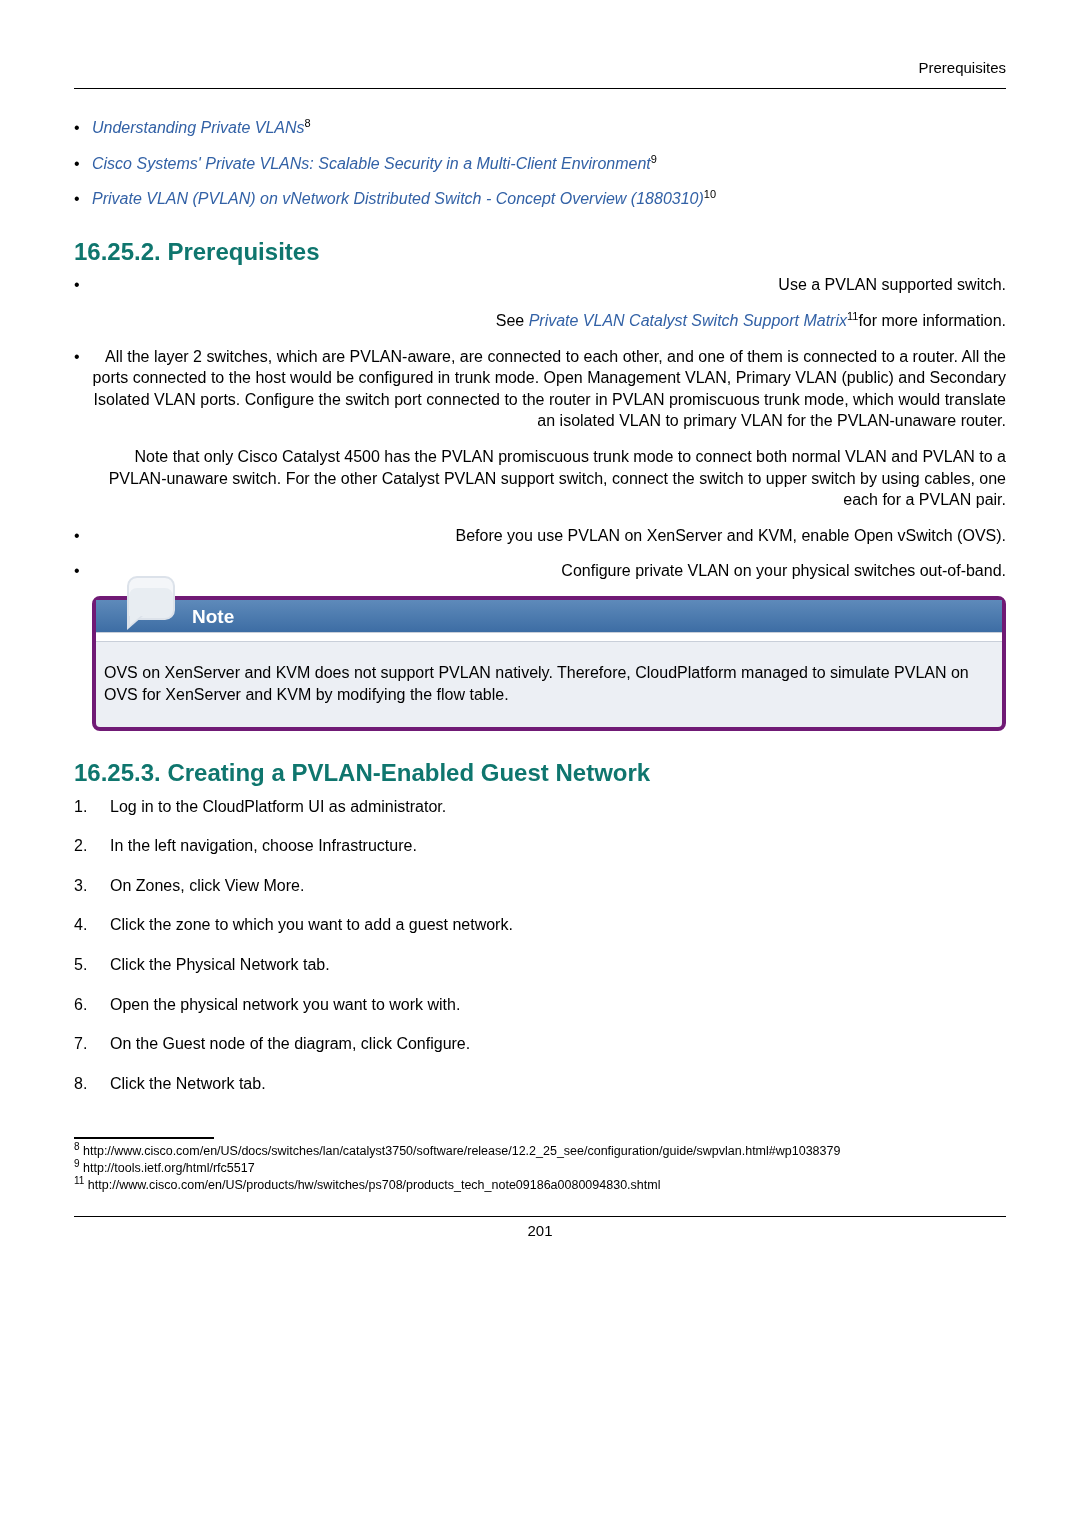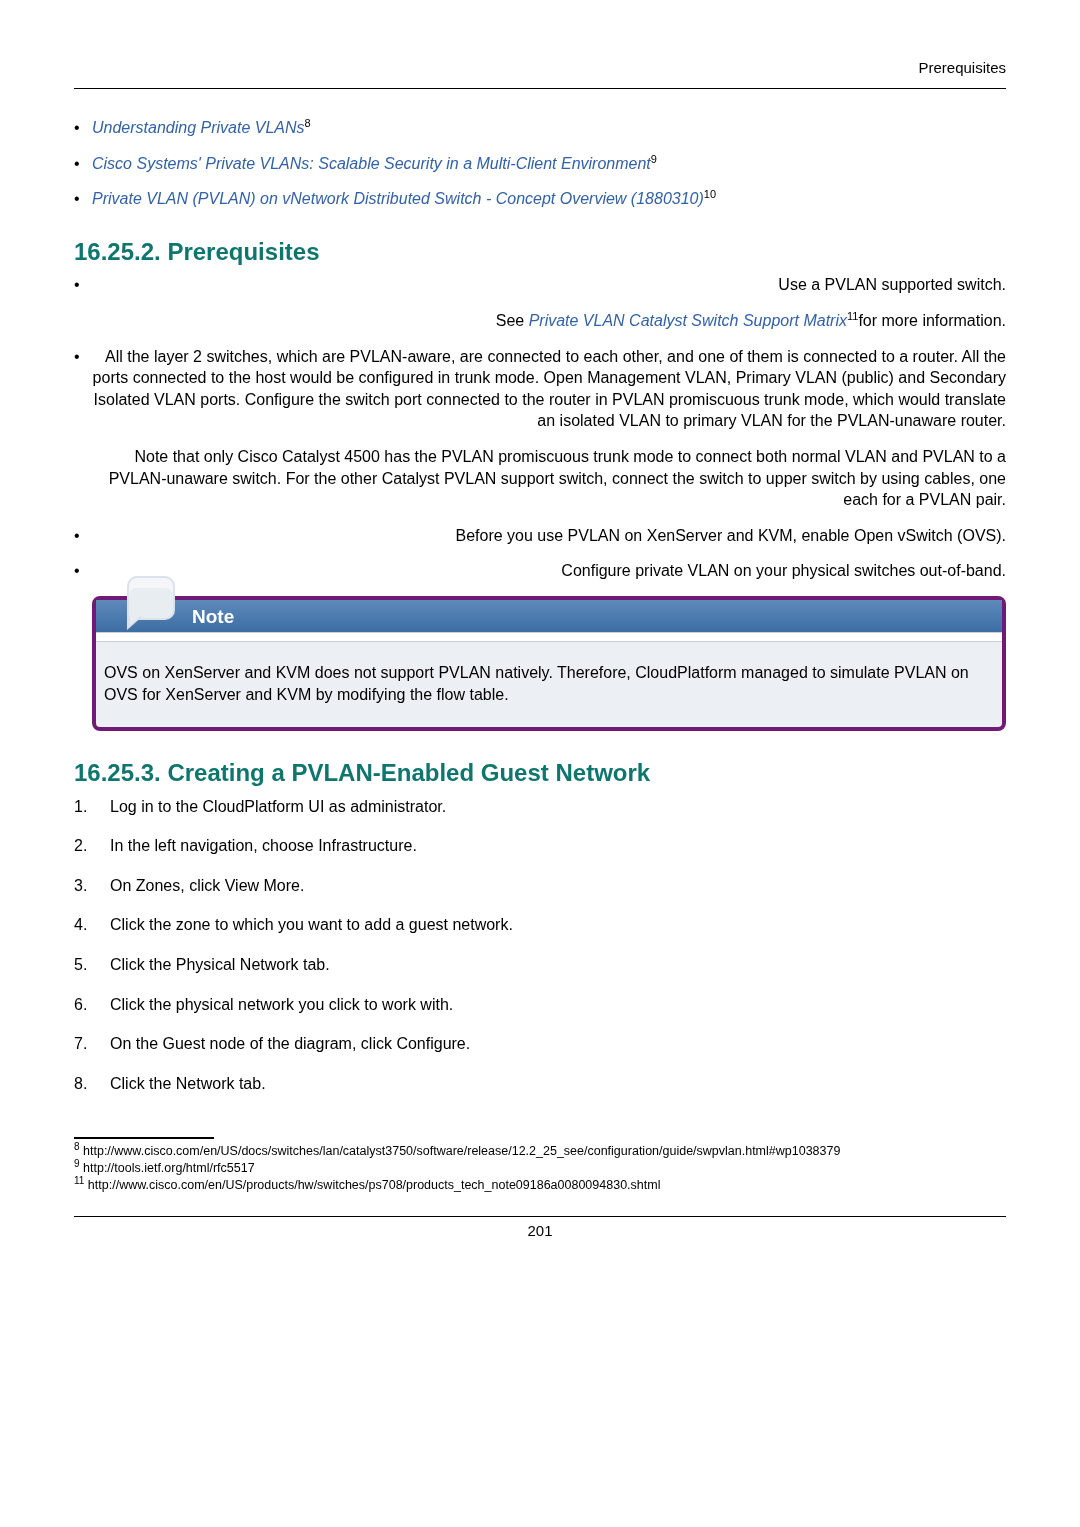--- a/index.html
+++ b/index.html
@@ -221,21 +221,21 @@
 </div>
 
 <h2 class="section">16.25.3. Creating a PVLAN-Enabled Guest Network</h2>
 
 <ol class="numbered">
   <li>Log in to the CloudPlatform UI as administrator.</li>
   <li>In the left navigation, choose Infrastructure.</li>
   <li>On Zones, click View More.</li>
   <li>Click the zone to which you want to add a guest network.</li>
   <li>Click the Physical Network tab.</li>
-  <li>Click the physical network you click to work with.</li>
+  <li>Open the physical network you want to work with.</li>
   <li>On the Guest node of the diagram, click Configure.</li>
   <li>Click the Network tab.</li>
 </ol>
 
 <hr class="footnote-divider">
 <div class="footnotes">
   <div><span class="fnum">8</span><span> http://www.cisco.com/en/US/docs/switches/lan/catalyst3750/software/release/12.2_25_see/configuration/guide/swpvlan.html#wp1038379</span></div>
   <div><span class="fnum">9</span><span> http://tools.ietf.org/html/rfc5517</span></div>
   <div><span class="fnum">11</span><span> http://www.cisco.com/en/US/products/hw/switches/ps708/products_tech_note09186a0080094830.shtml</span></div>
 </div>

